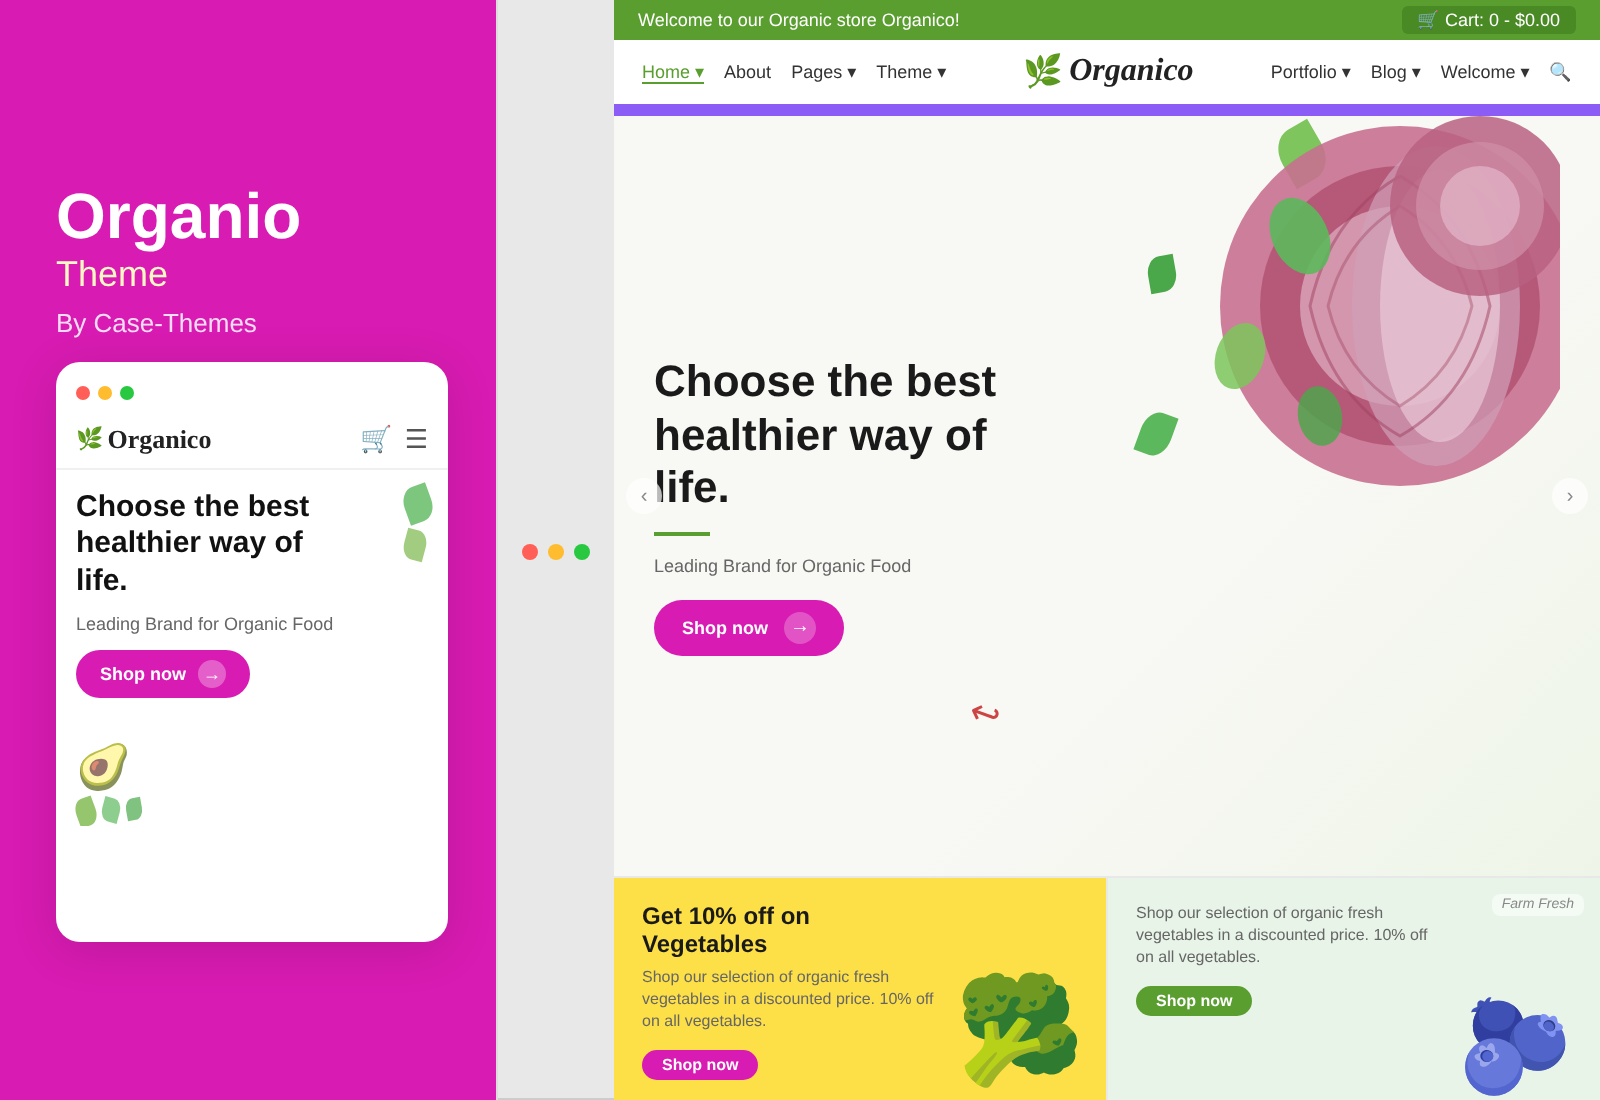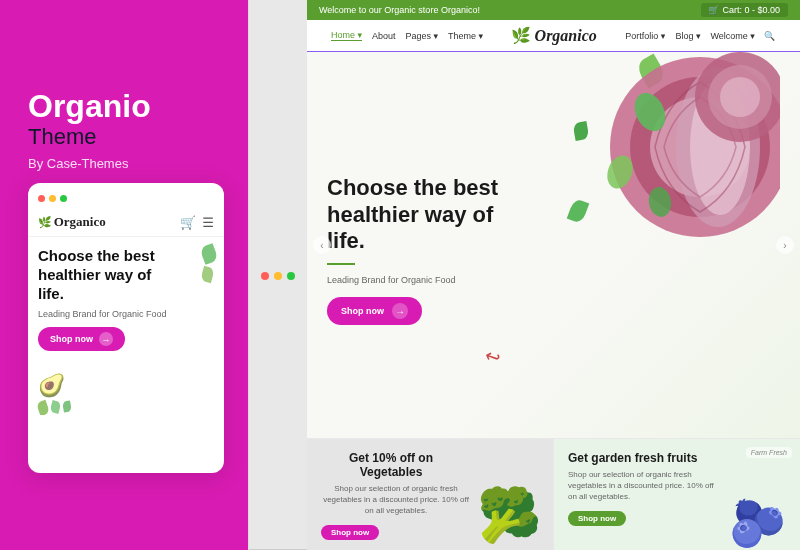--- a/index.html
+++ b/index.html
@@ -17,23 +17,23 @@
       position: relative;
       justify-content: center;
     }
     .theme-title {
       font-size: 32px;
       font-weight: 900;
       color: #fff;
       line-height: 1.1;
     }
     .theme-subtitle {
-      font-size: 22px;
+      font-size: 18px;
       font-weight: 400;
-      color: #0f172a;
+      color: #fef9c3;
       margin-bottom: 6px;
     }
     .theme-by {
       font-size: 13px;
       color: rgba(255,255,255,0.85);
       margin-bottom: 12px;
     }
 
     
     .mobile-mockup {
@@ -125,22 +125,22 @@
     }
     .announce-cart {
       background: #4a8a25; padding: 2px 8px; border-radius: 3px;
       display: flex; gap: 4px;
     }
 
     
     .nav-bar {
       background: #fff;
       display: flex; align-items: center; justify-content: space-between;
-      padding: 6px 24px;
-      border-bottom: 1px solid #8b5cf6;
+      padding: 6px 14px;
+      border-bottom: 6px solid #8b5cf6;
     }
     .nav-links {
       display: flex; gap: 10px; align-items: center;
     }
     .nav-link {
       font-size: 9px; color: #333; cursor: pointer;
       display: flex; align-items: center; gap: 2px;
     }
     .nav-link.active { color: #5a9e2f; border-bottom: 1.5px solid #5a9e2f; }
     .nav-logo {
@@ -223,23 +223,22 @@
     }
     .card {
       flex: 1;
       padding: 12px 14px;
       display: flex;
       flex-direction: column;
       position: relative;
       overflow: hidden;
     }
     .card:first-child {
-      background: #e5e5e5;
+      background: #fde047;
       border-right: 1px solid #e8e8e8;
-      text-align: center;
     }
     .card:last-child {
       background: #e8f4e8;
     }
     .card-title { font-size: 12px; font-weight: 800; color: #1a1a1a; margin-bottom: 4px; max-width: 140px; }
     .card-desc { font-size: 8px; color: #666; line-height: 1.4; margin-bottom: 8px; max-width: 150px; }
     .card-btn {
       display: inline-block;
       background: #d81bb2; color: #fff; border-radius: 12px;
       padding: 3px 10px; font-size: 8px; font-weight: 700; cursor: pointer;
@@ -420,21 +419,20 @@
         <div class="card-btn">
           <span>Shop now</span>
         </div>
         <div class="card-veggie-img">
           <span>🥦</span>
         </div>
       </div>
 
       <div class="card">
         <div class="farm-badge">Farm Fresh</div>
-        <div class="card-title">Get garden fresh fruits</div>
         <div class="card-desc">Shop our selection of organic fresh vegetables in a discounted price. 10% off on all vegetables.</div>
         <div class="card-btn green">
           <span>Shop now</span>
         </div>
         <div class="card-fruit-img">
           <span>🫐</span>
         </div>
       </div>
     </div>
 

